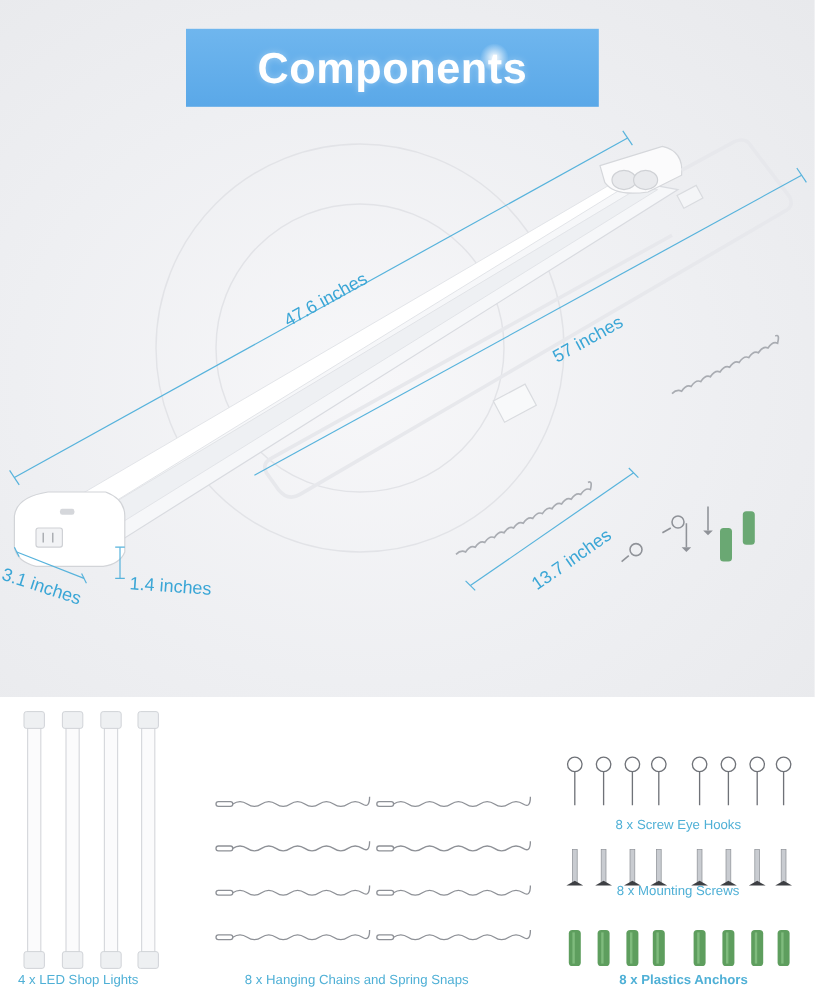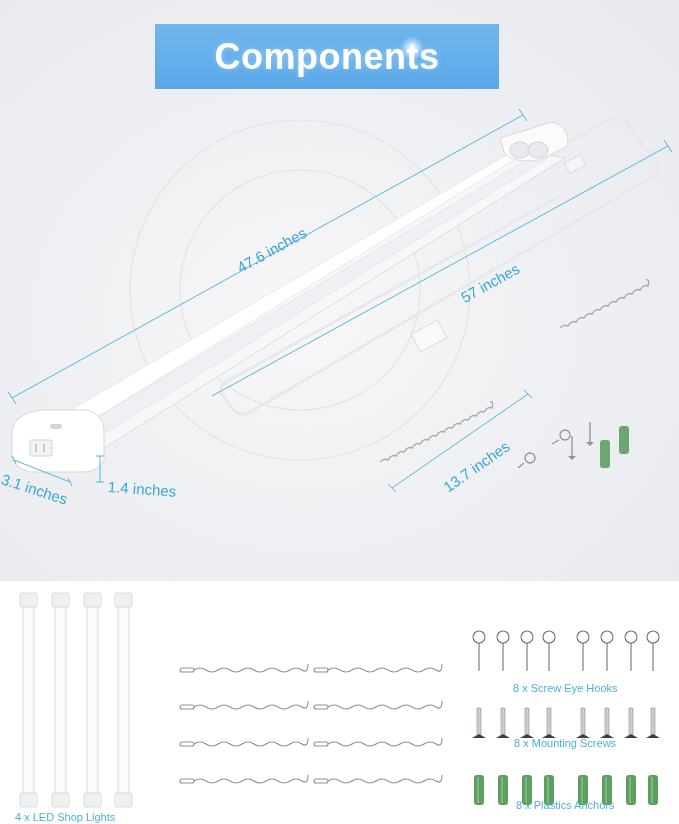--- a/index.html
+++ b/index.html
@@ -188,16 +188,17 @@
         <use href="#anchor" x="48"></use>
         <use href="#anchor" x="70"></use>
       <use href="#anchor" x="104"></use>
         <use href="#anchor" x="128"></use>
         <use href="#anchor" x="152"></use>
         <use href="#anchor" x="174"></use>
     </g>
   </svg>
 
   <div class="caption" style="left:15px; top:230px;">4 x LED Shop Lights</div>
+  <div class="caption" style="left:204px; top:230px;">8 x Hanging Chains and Spring Snaps</div>
   <div class="caption" style="left:513px; top:101px;">8 x Screw Eye Hooks</div>
   <div class="caption" style="left:514px; top:156px;">8 x Mounting Screws</div>
-  <div class="caption" style="left:516px; top:218px;">8 x Plastics Anchors</div>
+  <div class="caption" style="left:516px; top:230px;font-weight:bold;">8 x Plastics Anchors</div>
 </div>
 
 </body></html>

